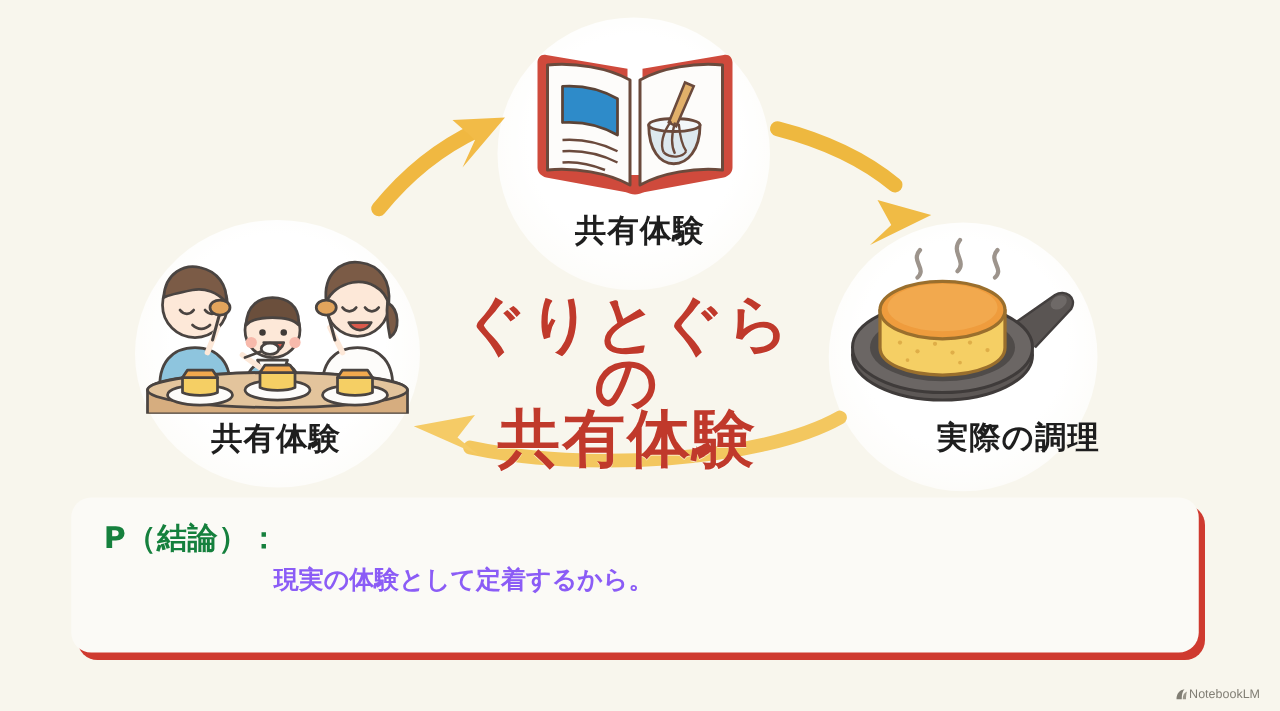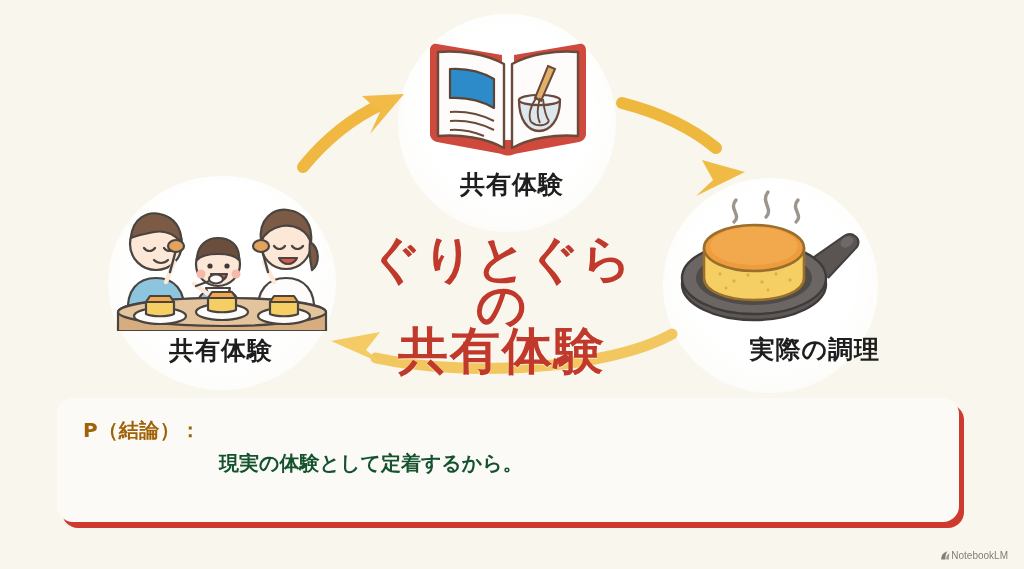--- a/index.html
+++ b/index.html
@@ -96,37 +96,37 @@
     background: #fbfaf6;
     border-radius: 16px;
     box-sizing: border-box;
     padding: 16px 26px 10px 26px;
   }
   .stmt-line {
     display: flex;
     align-items: baseline;
     font-family: "DejaVu Sans", "Liberation Sans", sans-serif;
     font-weight: 700;
-    font-size: 20px;
+    font-size: 24px;
     line-height: 33px;
-    color: #a16207;
+    color: #15803d;
     white-space: nowrap;
   }
   .stmt-key {
     display: inline-block;
     min-width: 104px;
     letter-spacing: 0.5px;
   }
   .stmt-cont {
     padding-left: 136px;
     font-family: "DejaVu Sans", "Liberation Sans", sans-serif;
     font-weight: 700;
     font-size: 20px;
     line-height: 33px;
-    color: #14532d;
+    color: #8b5cf6;
     white-space: nowrap;
   }
 
   
   #watermark {
     position: absolute;
     right: 16px;
     bottom: 8px;
     display: flex;
     align-items: center;

